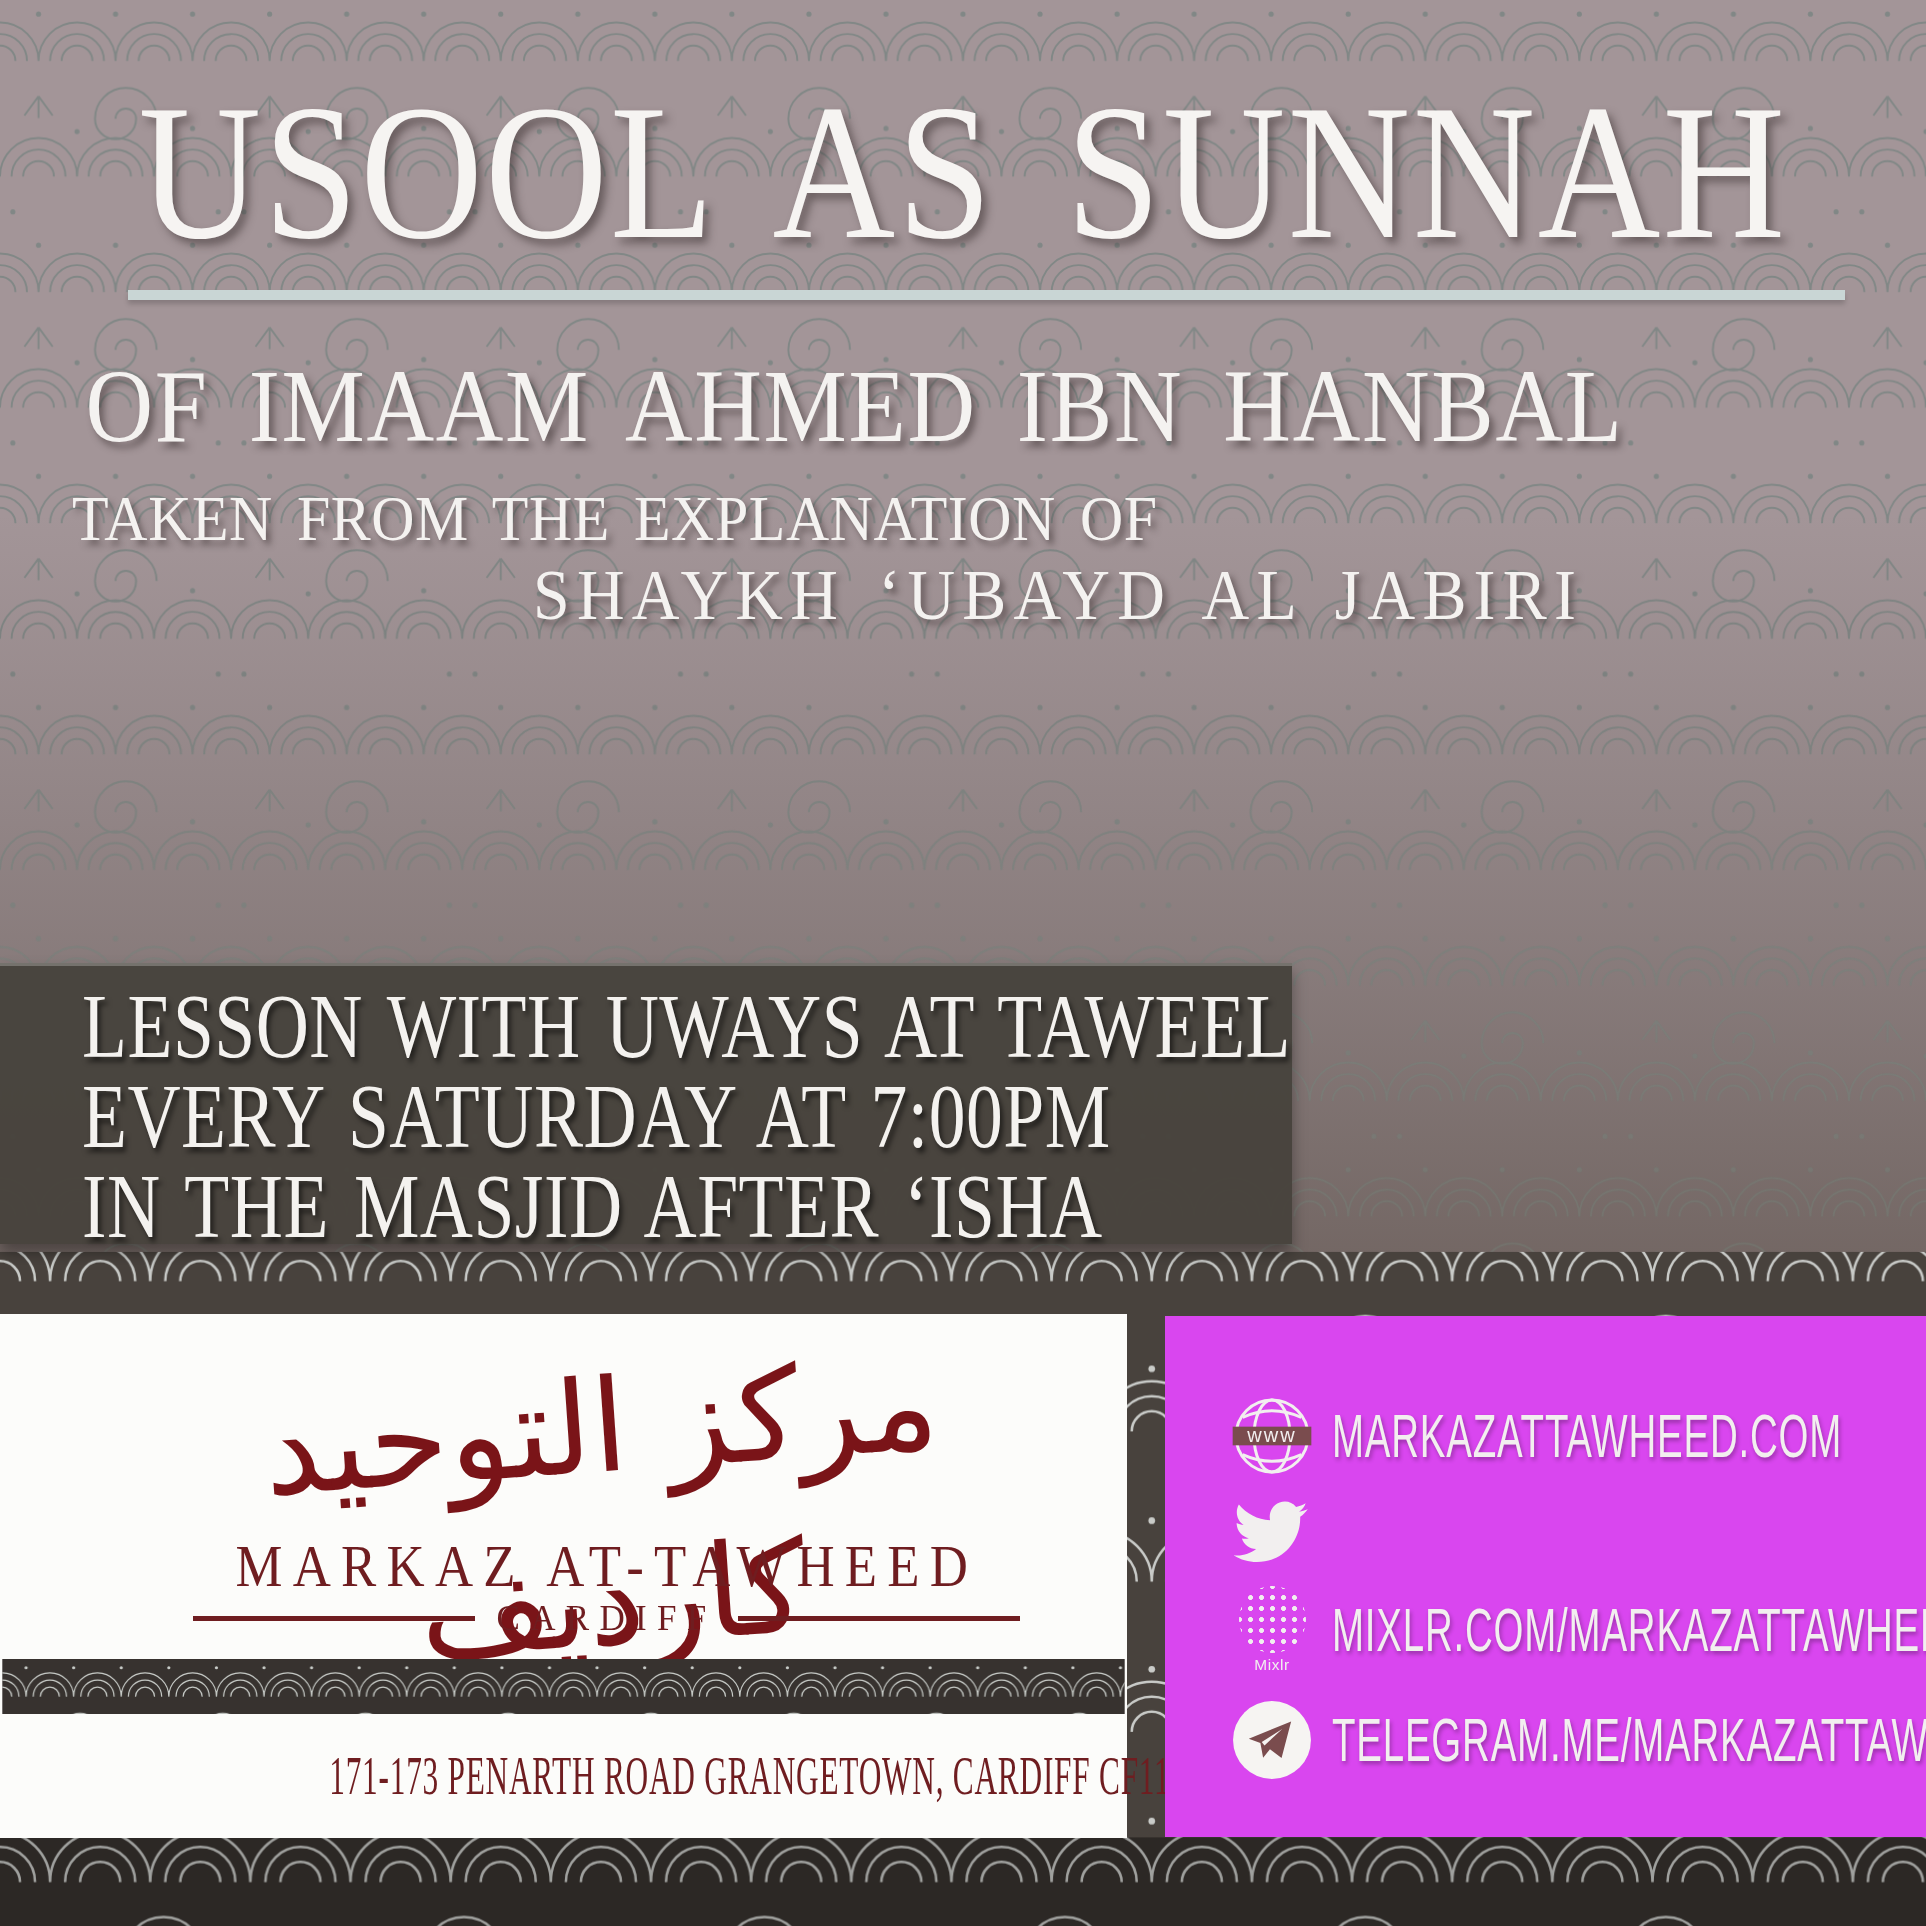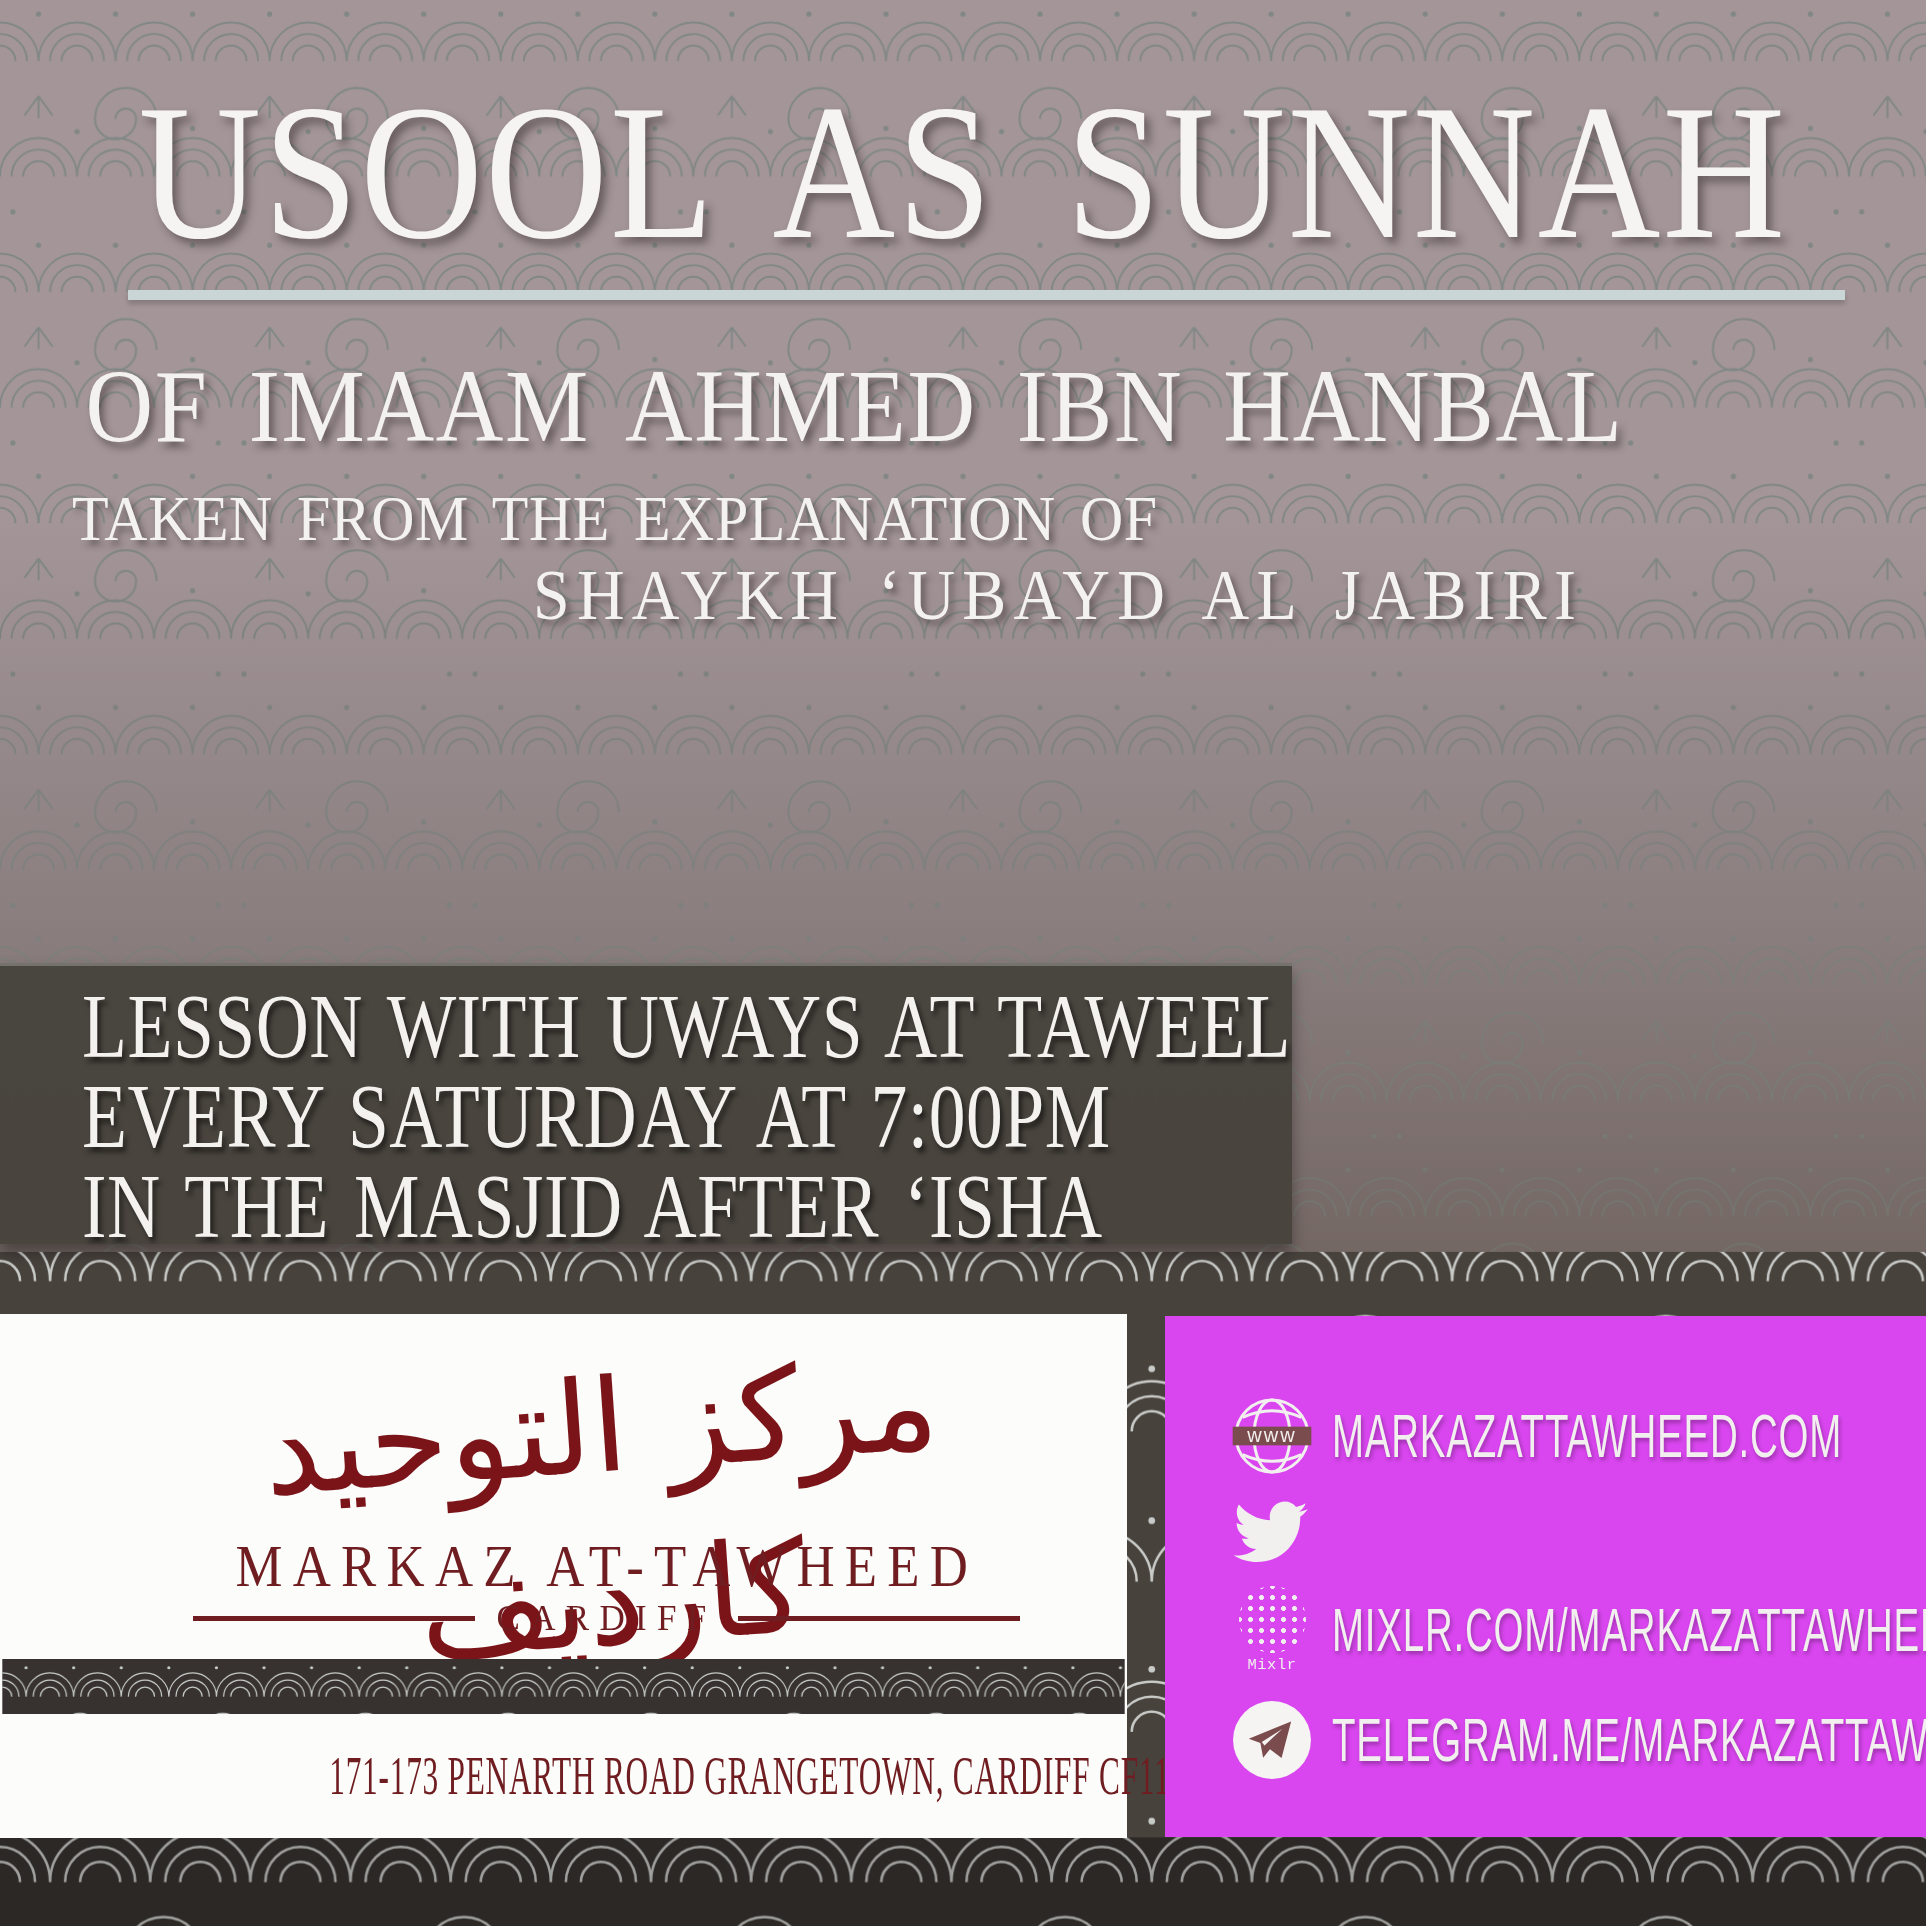--- a/index.html
+++ b/index.html
@@ -83,21 +83,21 @@
   .srow .slabel span{
     display:inline-block;font-family:"Liberation Sans",sans-serif;font-size:62px;line-height:1;
     color:#f2efef;letter-spacing:1.3px;transform:scaleX(.62);transform-origin:left center;
     text-shadow:2.6px 3.2px 5.1px rgba(0,0,0,.30);
   }
   .mixlr-ball{
     width:67px;height:67px;border-radius:50%;
     background-image:radial-gradient(circle,#f2efef 28%,rgba(0,0,0,0) 34%);
     background-size:11px 11px;background-position:center;
   }
-  .mixlr-label{font-family:Liberation Mono, monospace;font-size:15.4px;color:#f2efef;margin-top:2.6px;letter-spacing:0.6px;}
+  .mixlr-label{font-family:Liberation Sans, sans-serif;font-size:15.4px;color:#f2efef;margin-top:2.6px;letter-spacing:0.6px;}
 </style>
 </head>
 <body>
 
 <div class="poster">
 
   <svg class="bg" width="1926" height="1926" viewBox="0 0 3000 3000">
     <defs>
       <g id="doodle" fill="none" stroke="currentColor" stroke-width="3">
         <path d="M-60 95 a60 60 0 0 1 120 0 M60 95 a60 60 0 0 1 120 0 M180 95 a60 60 0 0 1 120 0 M300 95 a60 60 0 0 1 120 0"></path>

